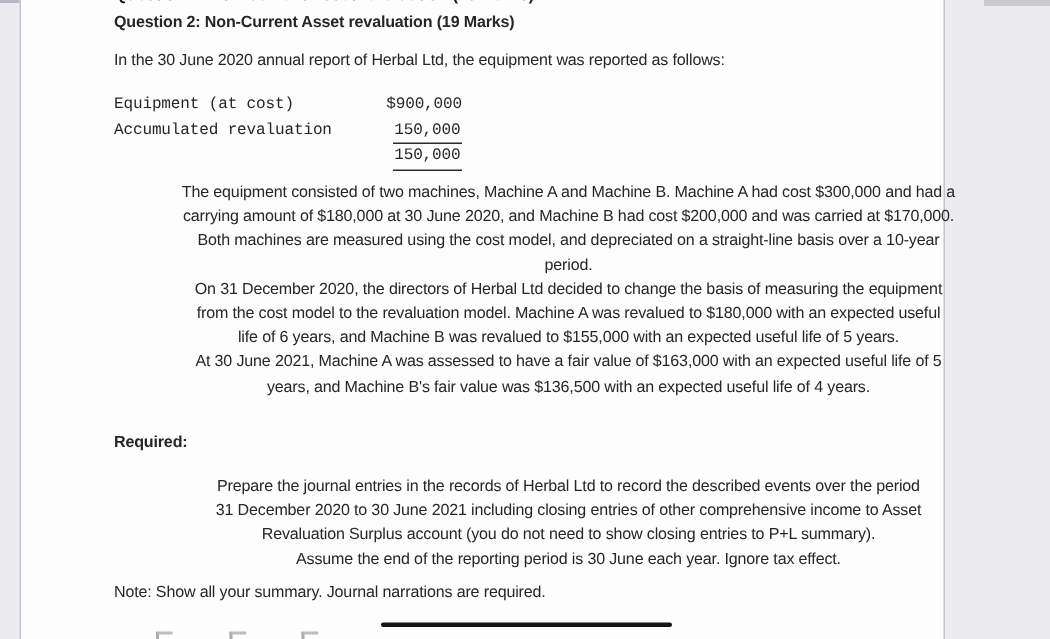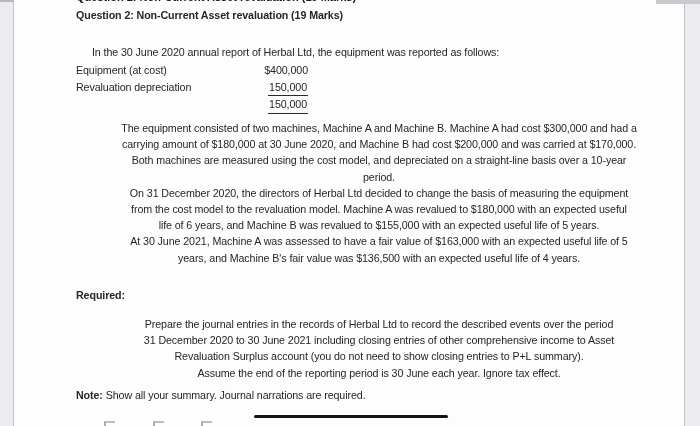--- a/index.html
+++ b/index.html
@@ -18,42 +18,42 @@
     color:var(--text);
   }
   .app{position:absolute;inset:0;}
   .strip{position:absolute;top:0;bottom:0;background:var(--app-background);}
   .strip.left{left:0;width:13px;}
   .strip.right{right:0;width:14px;}
   .corner-shade{position:absolute;top:0;right:0;width:44px;height:4px;background:var(--corner-shade);z-index:3;}
   .edge-shade-left{position:absolute;top:0;left:0;width:13px;height:2px;background:#b7b7bf;z-index:3;}
 
   .page{
-    position:absolute;left:13px;top:0;width:672px;height:426px;
+    position:absolute;left:13px;top:0;width:617px;height:426px;
     background:var(--page-background);
     border-left:1px solid var(--page-border);
     border-right:1px solid var(--page-border);
     box-sizing:border-box;
   }
 
   .txt{
     position:absolute;left:62px;margin:0;
     font-size:10.7px;line-height:16.2px;letter-spacing:-0.1px;
     color:var(--text);
   }
-  .bold{font-weight:700;}
+  .bold{font-weight:400;}
   .multiline{white-space:pre;width:606px;text-align:center;}
 
   .top-clip{position:absolute;left:62px;top:0;height:4px;width:560px;overflow:hidden;}
   .top-clip-text{margin-top:-9px;font-size:11px;line-height:13px;font-weight:700;white-space:pre;color:#1b1b1b;}
 
   .title{top:7px;font-weight:700;}
-  .intro{top:44px;margin-left:16px;}
+  .intro{top:32px;}
 
-  .fin-table{position:absolute;left:62px;top:62px;}
+  .fin-table{position:absolute;left:62px;top:62px;font-family:Liberation Mono, monospace;}
   .fin-row{display:flex;line-height:16.5px;font-size:10.7px;letter-spacing:-0.1px;}
   .fin-label{width:162px;}
   .fin-value{width:70px;text-align:right;}
   .fin-value span{display:inline-block;}
   .fin-value.u span{border-bottom:1.3px solid #2a2a2a;padding:0 1px;}
 
   .body-block{top:120px;}
   .req-head{top:287px;font-weight:700;text-align:center;}
   .req-body{top:316px;}
   .note-line{top:387px;}
@@ -88,25 +88,25 @@
     </div>
 
     <h1 class="txt title">Question 2: Non-Current Asset revaluation (19 Marks)</h1>
 
     <p class="txt intro">In the 30 June 2020 annual report of Herbal Ltd, the equipment was reported as follows:</p>
 
     <div class="fin-table">
       <div class="fin-row">
         <div class="fin-label">Equipment (at cost)</div>
         <div class="fin-value">
-          <span>$400,000</span>
+          <span>$900,000</span>
         </div>
       </div>
       <div class="fin-row">
-        <div class="fin-label">Revaluation depreciation</div>
+        <div class="fin-label">Accumulated revaluation</div>
         <div class="fin-value u">
           <span>150,000</span>
         </div>
       </div>
       <div class="fin-row">
         <div class="fin-label"></div>
         <div class="fin-value u">
           <span>150,000</span>
         </div>
       </div>

